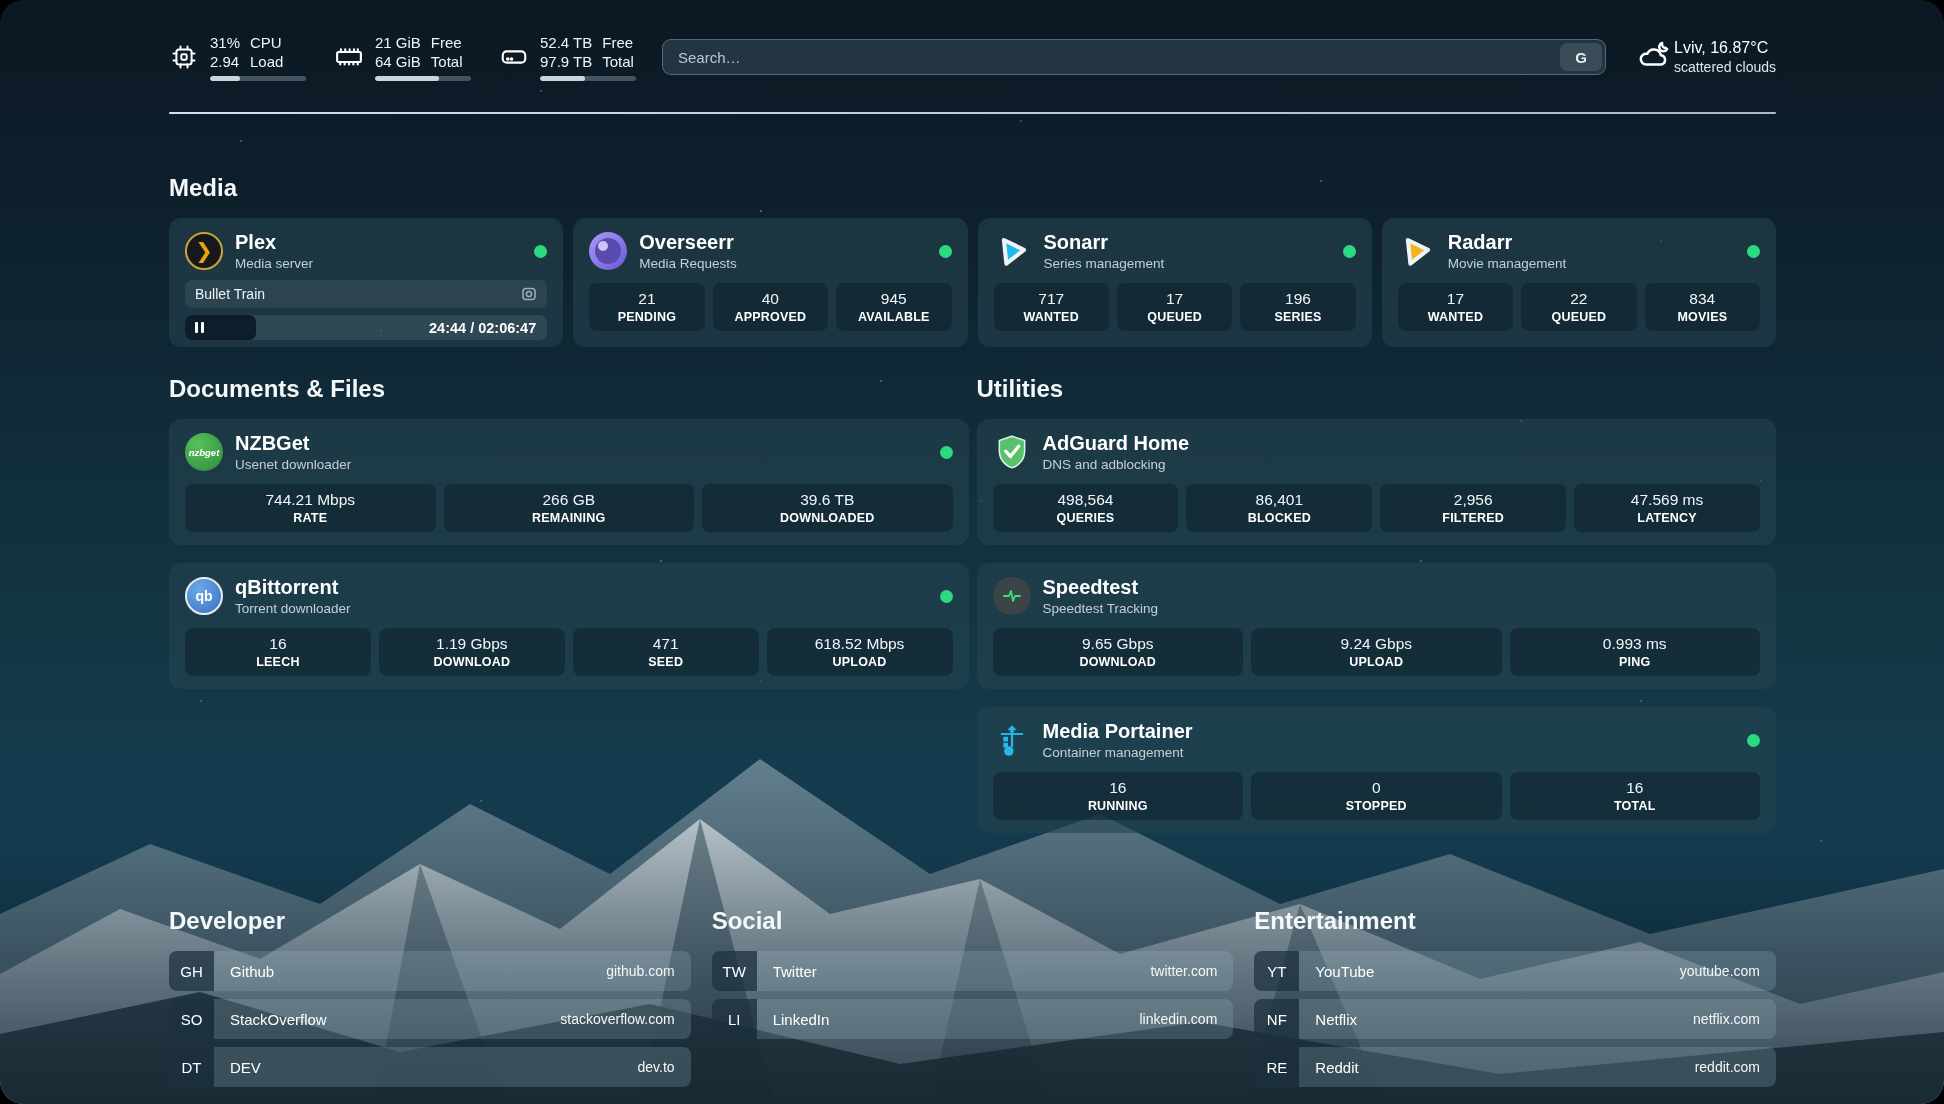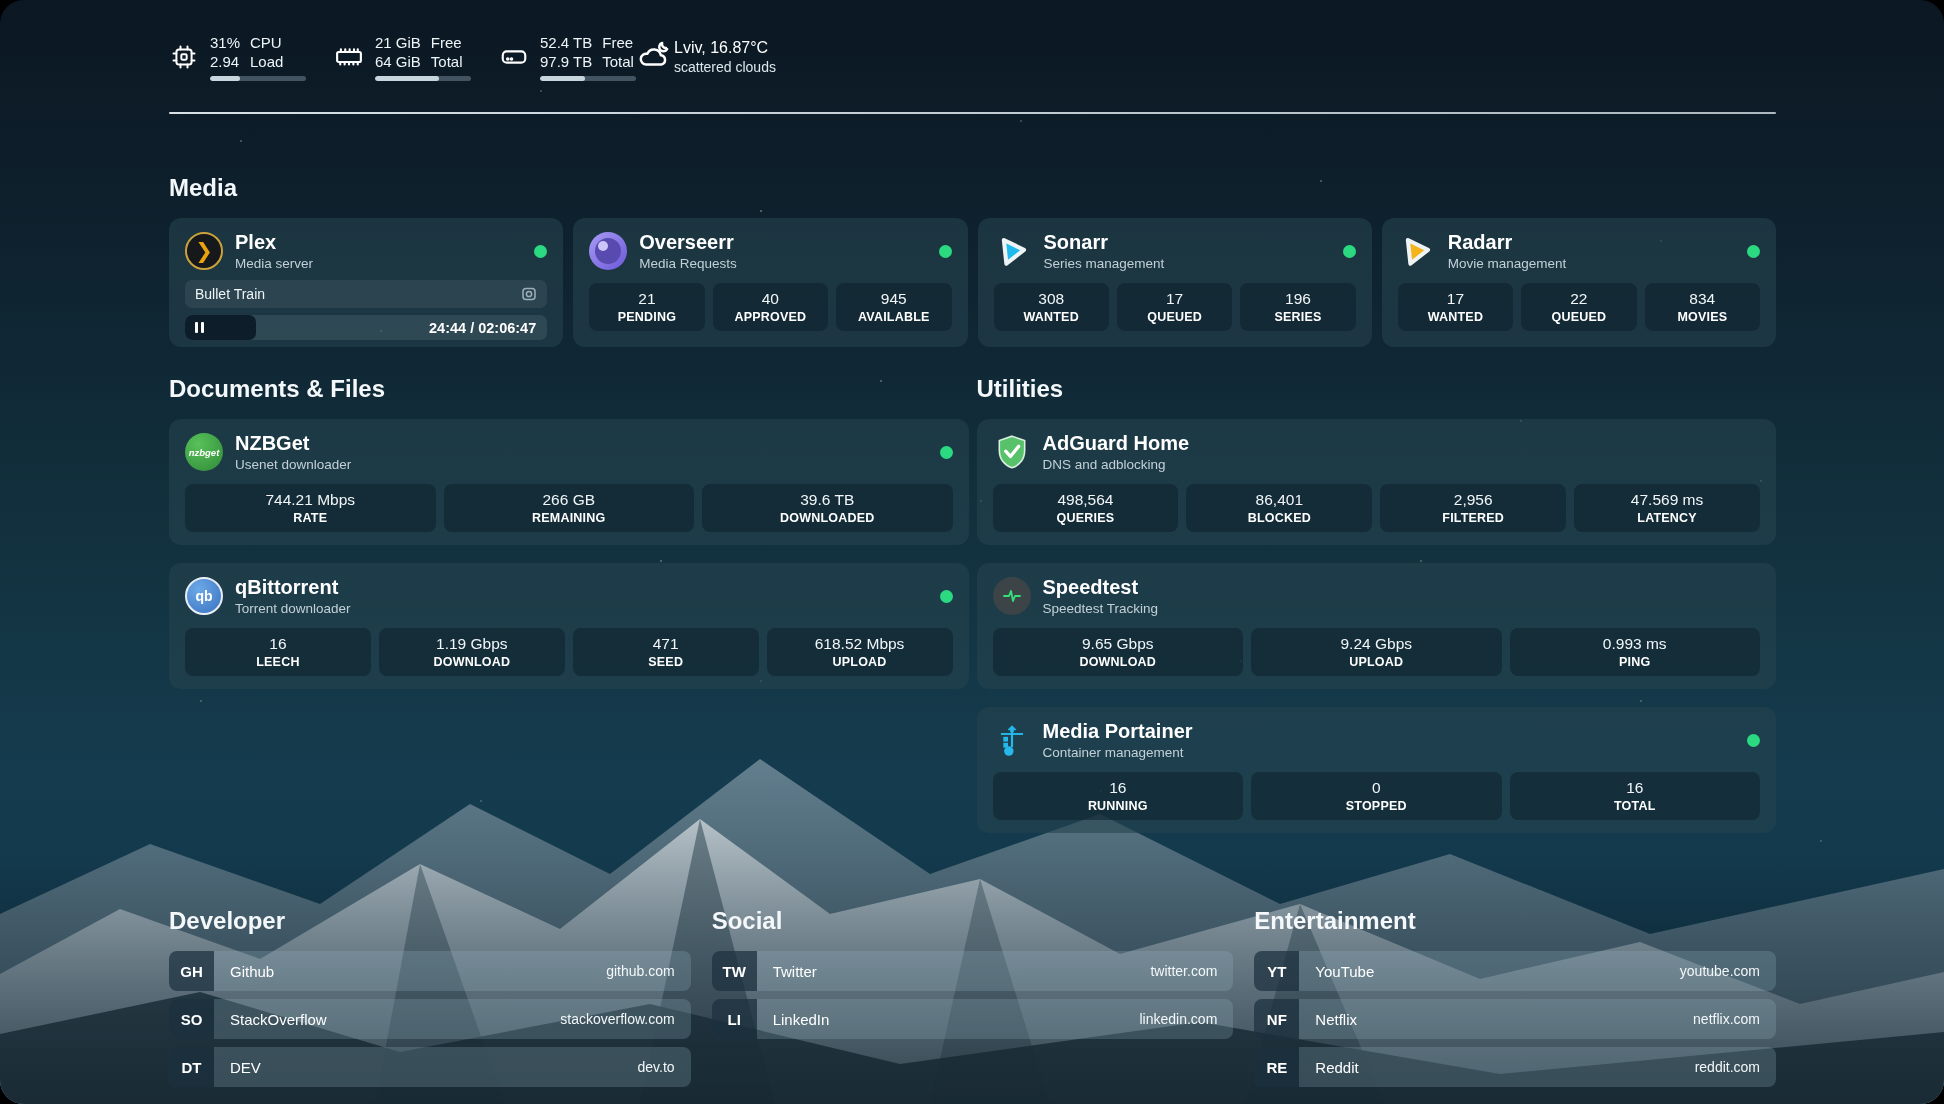--- a/index.html
+++ b/index.html
@@ -80,21 +80,21 @@
   
   .two-col{display:grid;grid-template-columns:1fr 1fr;gap:8px;margin-top:28px;}
   .col .card{margin-bottom:18px;}
   .card.slim{padding:12px 16px;}
 
   
   .bookmarks{display:grid;grid-template-columns:1fr 1fr 1fr;gap:21px;margin-top:56px;}
   .bm-row{display:flex;align-items:stretch;height:40px;margin-bottom:8px;border-radius:8px;overflow:hidden;
     background:rgba(150,182,198,.24);cursor:pointer;}
   .bm-abbr{width:45px;flex:none;background:rgba(10,28,42,.62);color:#fff;display:flex;align-items:center;
-    justify-content:center;font-weight:700;font-size:15px;}
+    justify-content:center;font-weight:400;font-size:15px;}
   .bm-name{padding-left:16px;display:flex;align-items:center;font-size:15px;color:#fff;}
   .bm-url{margin-left:auto;padding-right:16px;display:flex;align-items:center;font-size:14px;color:#f3f7f9;}
 
   
   .logo-circle{width:38px;height:38px;border-radius:50%;display:flex;align-items:center;justify-content:center;}
   .plex-circle{background:#17181c;border:2px solid #caa23b;color:#e8a30e;font-size:21px;font-weight:700;}
   .ovs-outer{background:linear-gradient(135deg,#a99bf5,#6a58d8);}
   .ovs-inner{width:26px;height:26px;border-radius:50%;background:#574bb0;position:relative;}
   .ovs-inner::after{content:"";position:absolute;left:3px;top:3px;width:10px;height:10px;border-radius:50%;background:#cdc4fb;}
   .nzb-circle{background:radial-gradient(circle at 35% 30%,#58c15a,#2f8a38);color:#fff;font-size:9.5px;font-style:italic;font-weight:700;}
@@ -205,20 +205,24 @@
                 <div>Total</div>
               </div>
             </div>
             <div class="hbar">
                 <div class="hbar-fill" style="width: 47%;"></div>
               </div>
           </div>
         </div>
       </div>
 
+      <div class="search">
+        <input type="text" value="" placeholder="Search…" style="">
+        <span class="g-btn">G</span>
+      </div>
 
       <div class="weather">
         <span>
           <svg width="38" height="34" viewBox="0 0 26 22" fill="none" stroke="#fff" stroke-width="1.7" stroke-linecap="round" stroke-linejoin="round">
             <path d="M20.5 6.2a2.6 2.6 0 0 1-2.6-3.4 2.9 2.9 0 1 0 3.4 4.2"></path>
             <path d="M7.2 17.5a3.7 3.7 0 1 1 .6-7.3 4.8 4.8 0 0 1 9.2 1 3.2 3.2 0 0 1 .4 6.3z"></path>
           </svg>
         </span>
         <div class="weather-text">
           <div class="w-main">Lviv, 16.87°C</div>
@@ -296,21 +300,21 @@
               </svg>
             </div>
             <div class="app-meta">
               <div class="app-title">Sonarr</div>
               <div class="app-sub">Series management</div>
             </div>
             <span class="dot"></span>
           </div>
           <div class="stat-row">
             <div class="stat-box">
-              <div class="stat-value">308</div>
+              <div class="stat-value">717</div>
                 <div class="stat-label">WANTED</div>
               </div>
             <div class="stat-box">
               <div class="stat-value">17</div>
                 <div class="stat-label">QUEUED</div>
               </div>
             <div class="stat-box">
               <div class="stat-value">196</div>
                 <div class="stat-label">SERIES</div>
               </div>

